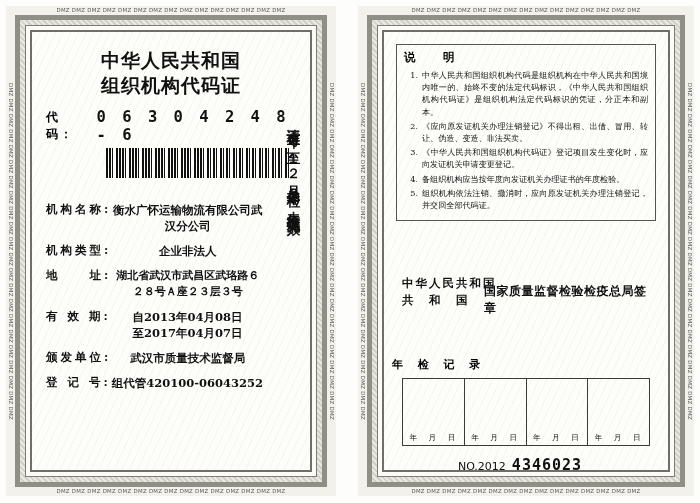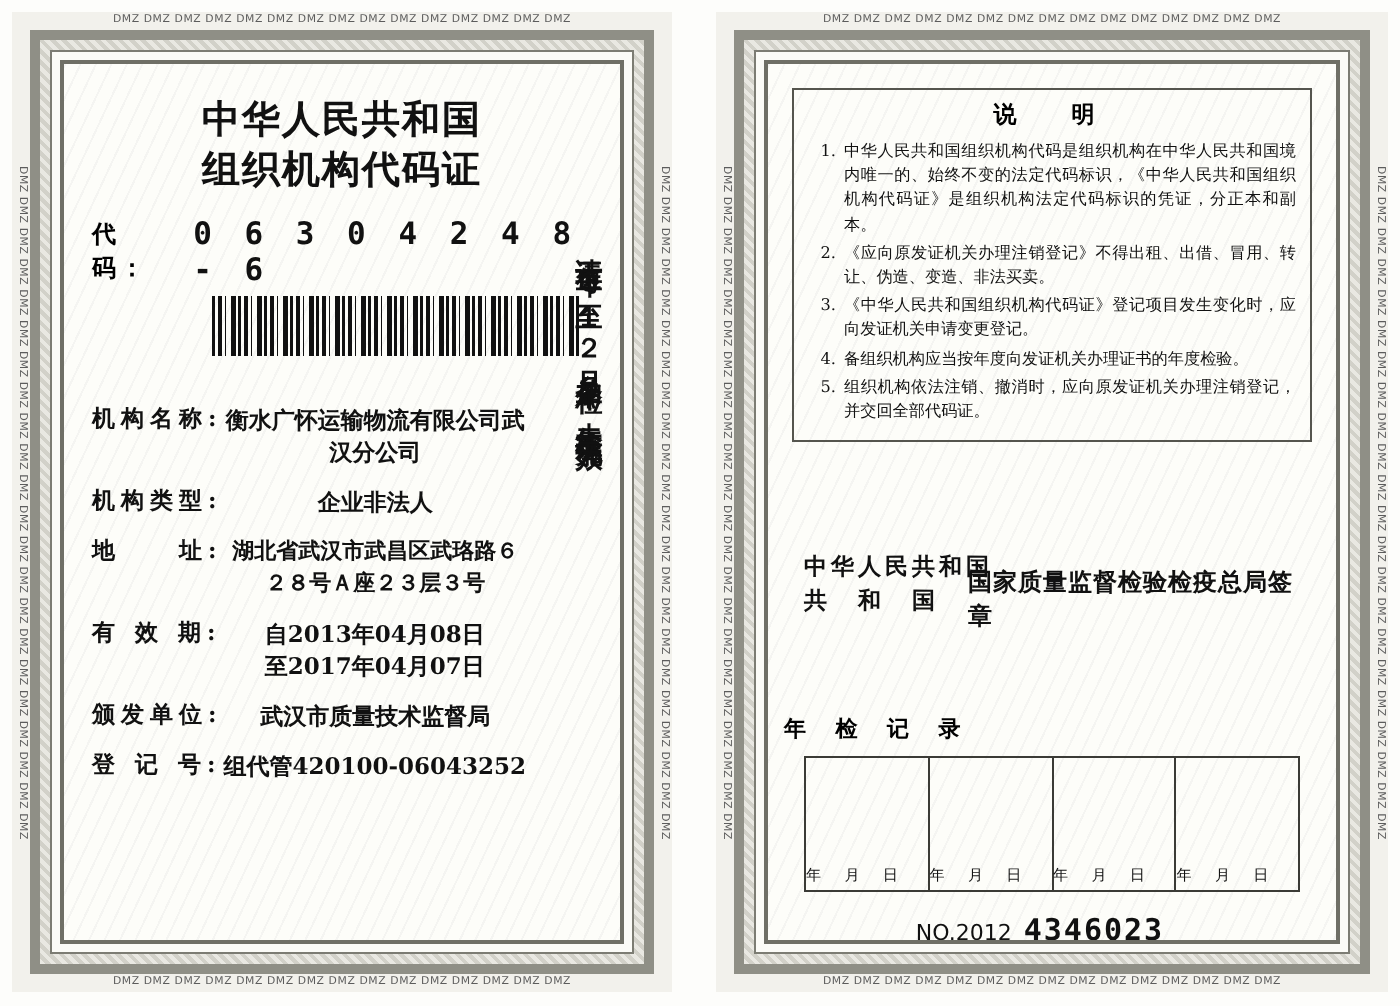--- a/index.html
+++ b/index.html
@@ -187,21 +187,21 @@
   }
 
   
   .notes-box {
     margin: 6px 4px 0 4px;
     border: 1px solid #55554e;
     padding: 5px 7px 7px 7px;
     box-sizing: border-box;
   }
   .notes-title {
-    text-align: center;
+    text-align: left;
     font-family: "DejaVu Serif", serif;
     font-size: 11.5px;
     font-weight: bold;
     letter-spacing: 8px;
     margin-bottom: 4px;
   }
   .note-item {
     display: flex;
     font-family: "DejaVu Serif", serif;
     font-size: 8.1px;
@@ -295,21 +295,21 @@
     border: 1px solid #3b3b36;
     border-collapse: collapse;
     width: calc(100% - 20px);
     height: 68px;
   }
   .insp-table td {
     border: 1px solid #3b3b36;
     width: 25%;
     vertical-align: bottom;
     padding: 0 0 2px 0;
-    text-align: left;
+    text-align: center;
     font-family: "DejaVu Serif", serif;
     font-size: 7.6px;
     letter-spacing: 2px;
     color: #111;
   }
   .serial {
     margin: 10px 12px 0 0;
     text-align: center;
     font-family: "DejaVu Sans", sans-serif;
     font-size: 11px;

